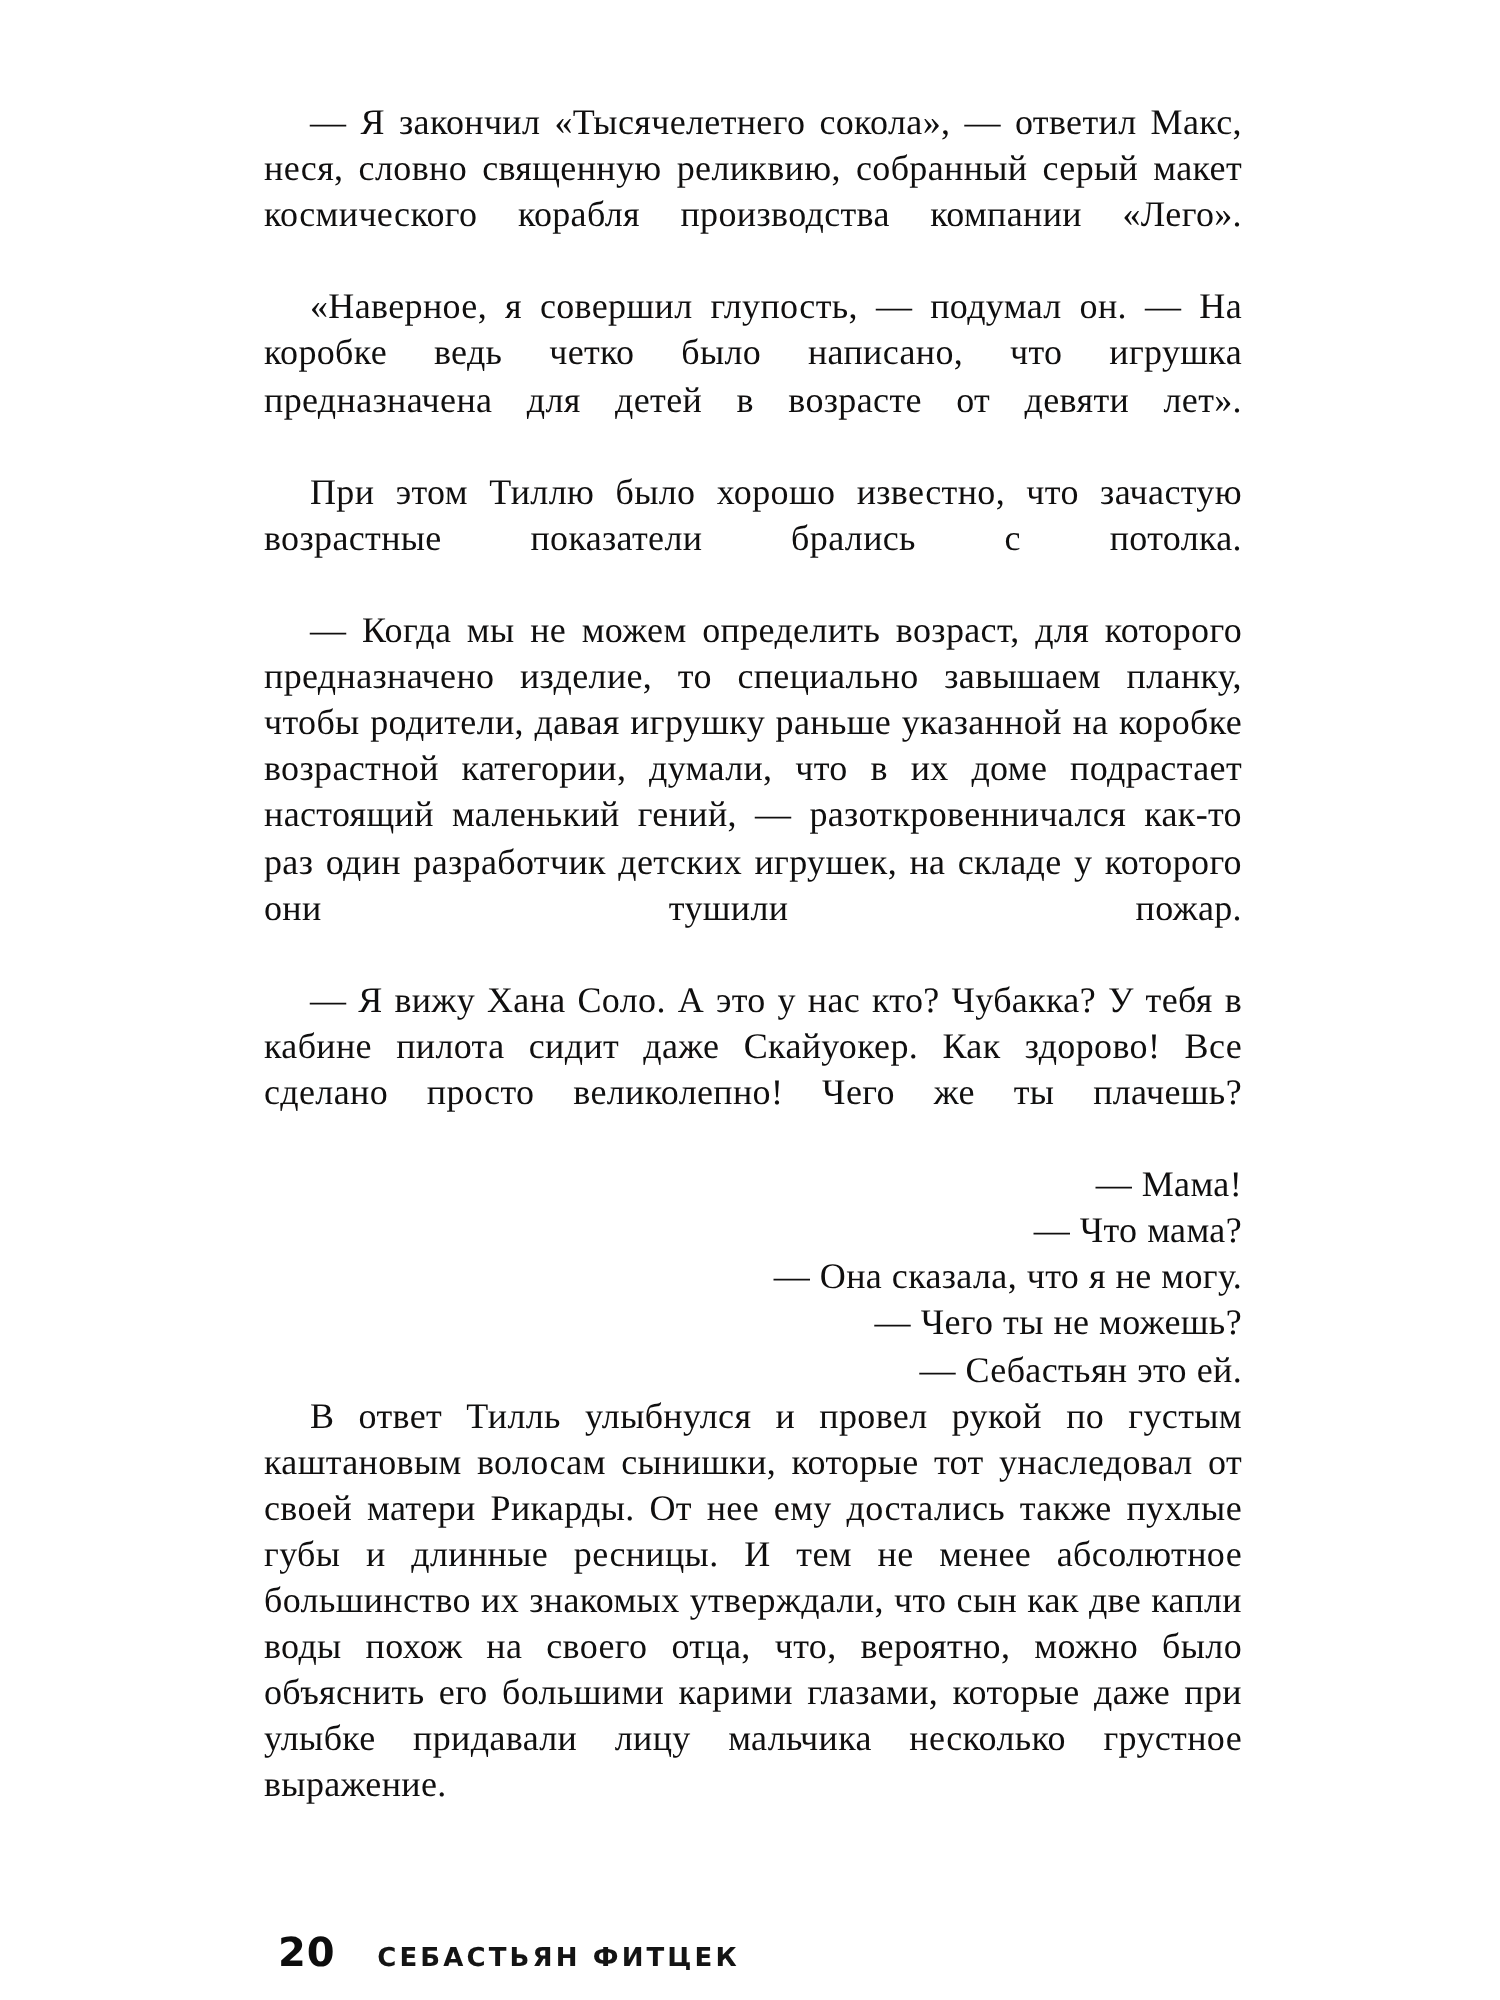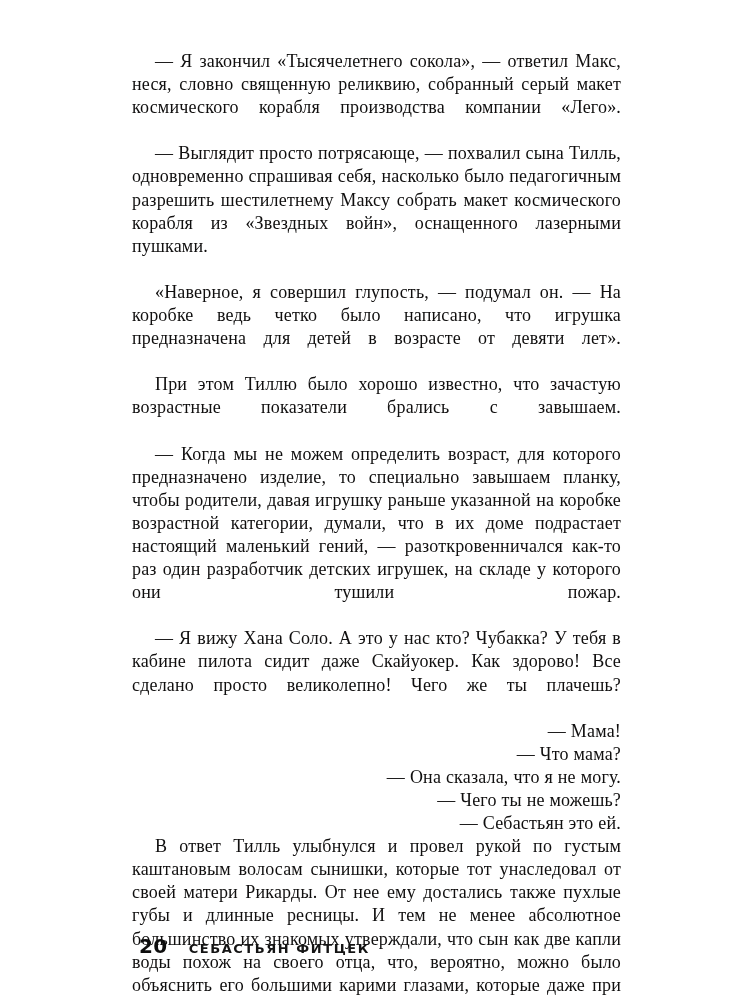--- a/index.html
+++ b/index.html
@@ -66,41 +66,41 @@
     align-items: baseline;
     gap: 21px;
   }
   .folio {
     font-family: "DejaVu Sans", "Liberation Sans", sans-serif;
     font-size: 20px;
     font-weight: 700;
     letter-spacing: 0.02em;
     color: #0d0d0d;
     line-height: 1;
+    margin-top: 30px;
   }
   .running-head {
     font-family: "DejaVu Sans", "Liberation Sans", sans-serif;
     font-size: 13px;
     font-weight: 700;
     letter-spacing: 0.12em;
     color: #141414;
     line-height: 1;
     text-transform: uppercase;
   }
 </style>
 </head>
 <body>
 
 <div class="page">
 
   <div class="text-block">
     <p class="para">— Я закончил «Тысячелетнего сокола», — ответил Макс, неся, словно священную реликвию, собранный серый макет космического корабля производства компании «Лего».</p>
-    <p class="para">— Выглядит просто потрясающе, — похвалил сына Тилль, одновременно спрашивая себя, насколько было педагогичным разрешить шестилетнему Максу собрать макет космического корабля из «Звездных войн», оснащенного лазерными пушками.</p>
     <p class="para">«Наверное, я совершил глупость, — подумал он. — На коробке ведь четко было написано, что игрушка предназначена для детей в возрасте от девяти лет».</p>
-    <p class="para">При этом Тиллю было хорошо известно, что зачастую возрастные показатели брались с завышаем.</p>
+    <p class="para">При этом Тиллю было хорошо известно, что зачастую возрастные показатели брались с потолка.</p>
     <p class="para">— Когда мы не можем определить возраст, для которого предназначено изделие, то специально завышаем планку, чтобы родители, давая игрушку раньше указанной на коробке возрастной категории, думали, что в их доме подрастает настоящий маленький гений, — разоткровенничался как-то раз один разработчик детских игрушек, на складе у которого они тушили пожар.</p>
     <p class="para">— Я вижу Хана Соло. А это у нас кто? Чубакка? У тебя в кабине пилота сидит даже Скайуокер. Как здорово! Все сделано просто великолепно! Чего же ты плачешь?</p>
     <p class="para dlg">— Мама!</p>
     <p class="para dlg">— Что мама?</p>
     <p class="para dlg">— Она сказала, что я не могу.</p>
     <p class="para dlg">— Чего ты не можешь?</p>
     <p class="para dlg">— Себастьян это ей.</p>
     <p class="para">В ответ Тилль улыбнулся и провел рукой по густым каштановым волосам сынишки, которые тот унаследовал от своей матери Рикарды. От нее ему достались также пухлые губы и длинные ресницы. И тем не менее абсолютное большинство их знакомых утверждали, что сын как две капли воды похож на своего отца, что, вероятно, можно было объяснить его большими карими глазами, которые даже при улыбке придавали лицу мальчика несколько грустное выражение.</p>
 
   </div>

